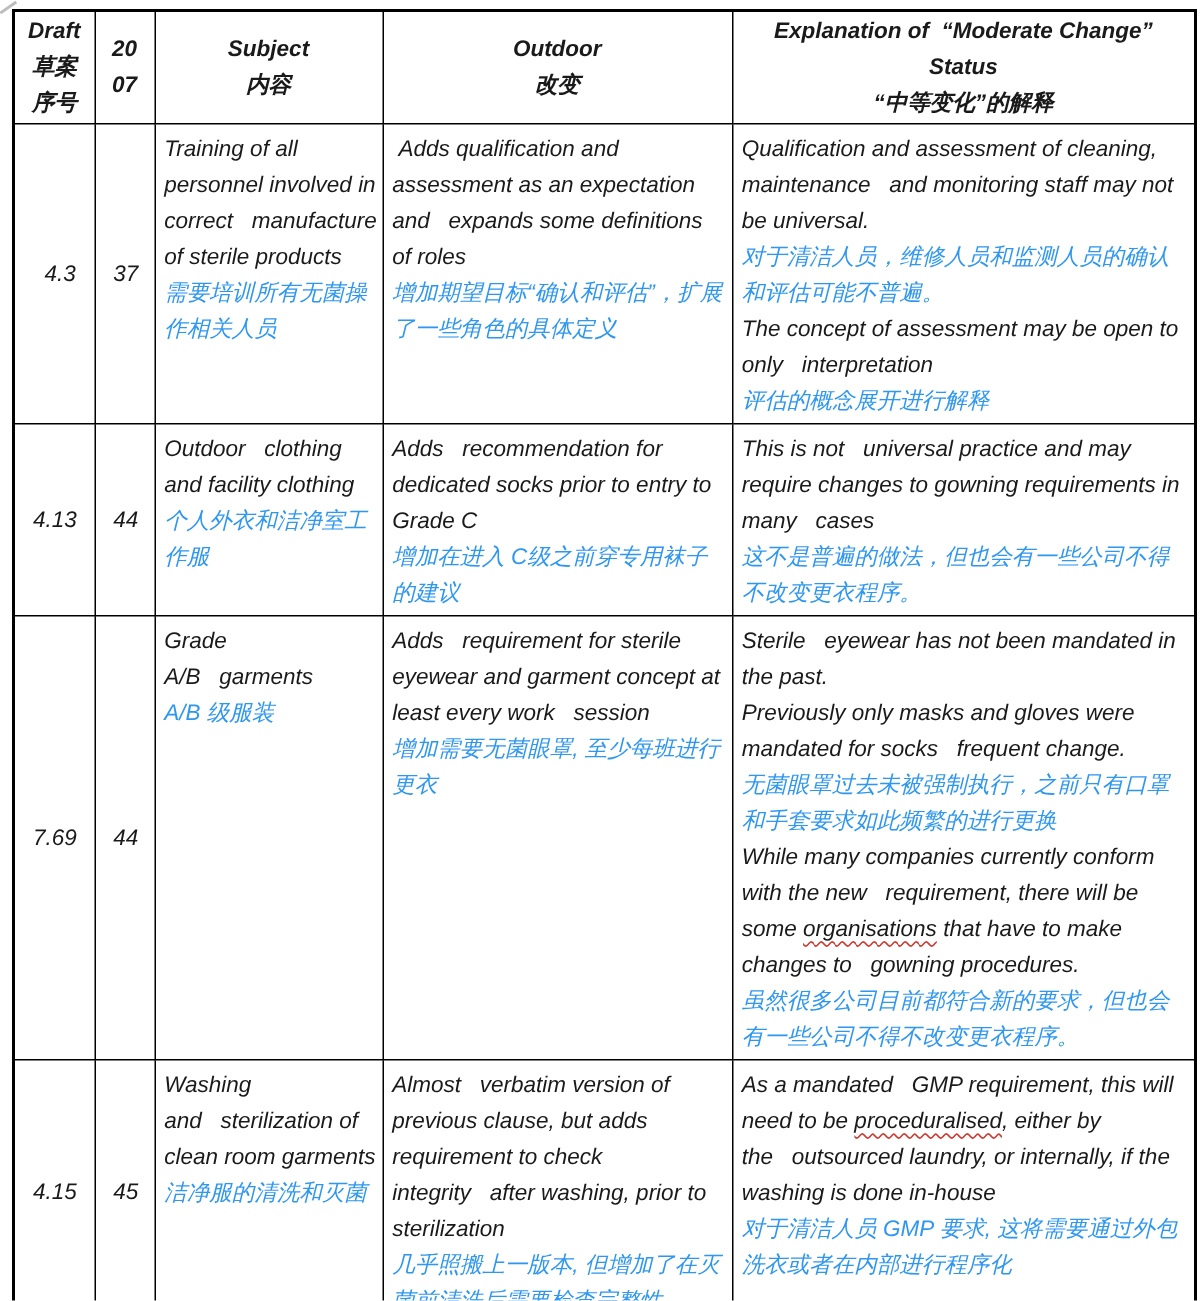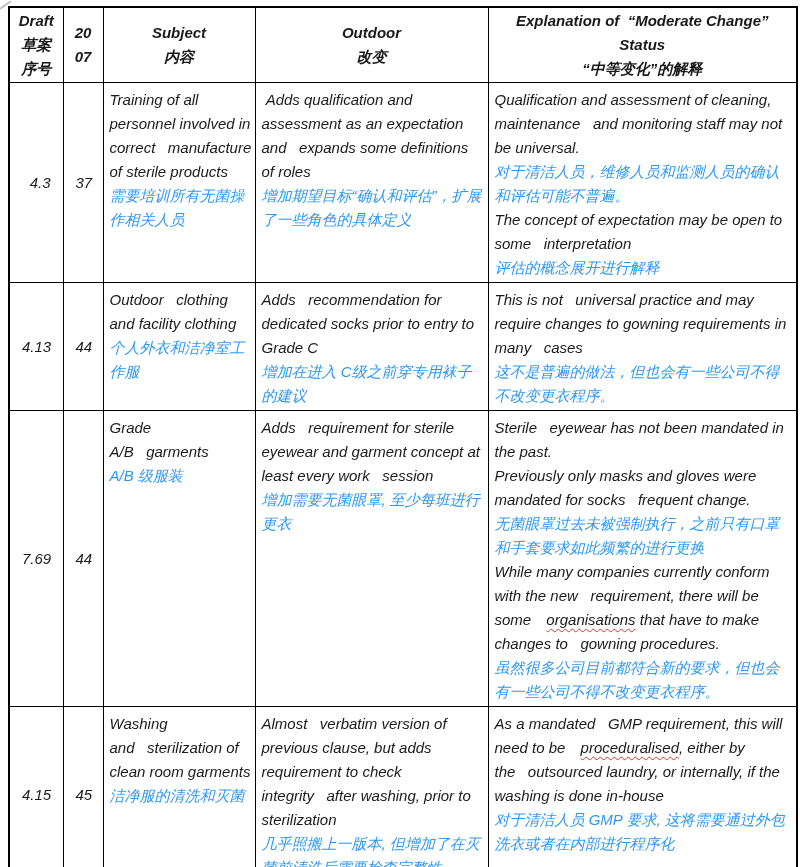--- a/index.html
+++ b/index.html
@@ -40,21 +40,20 @@
   .seg{white-space:pre-wrap;margin:0;}
   .c-black{color:var(--black);}
   .c-blue{color:var(--blue);}
   .wavy{
     text-decoration:underline;
     text-decoration-style:wavy;
     text-decoration-color:var(--red);
     text-decoration-thickness:1px;
     text-underline-offset:3px;
     text-decoration-skip-ink:none;
-    margin-left:11px;
   }
   tr.rh{height:74px;}
   tr.r0{height:198px;}
   tr.r1{height:126px;}
   tr.r2{height:286px;}
   tr.r3{height:170px;}
 </style>
 </head>
 <body>
 
@@ -93,21 +92,21 @@
             <div class="seg c-black">Training of all personnel involved in correct   manufacture of sterile products</div>
             <div class="seg c-blue">需要培训所有无菌操作相关人员</div>
           </td>
         <td class="txt">
             <div class="seg c-black"> Adds qualification and assessment as an expectation and   expands some definitions of roles</div>
             <div class="seg c-blue">增加期望目标“确认和评估”，扩展了一些角色的具体定义</div>
           </td>
         <td class="txt">
             <div class="seg c-black">Qualification and assessment of cleaning, maintenance   and monitoring staff may not be universal.</div>
             <div class="seg c-blue">对于清洁人员，维修人员和监测人员的确认和评估可能不普遍。</div>
-            <div class="seg c-black">The concept of expectation may be open to some   interpretation</div>
+            <div class="seg c-black">The concept of assessment may be open to only   interpretation</div>
             <div class="seg c-blue">评估的概念展开进行解释</div>
           </td>
       </tr>
       <tr class="r1">
         <td class="num">4.13</td>
         <td class="num">44</td>
         <td class="txt">
             <div class="seg c-black">Outdoor   clothing and facility clothing</div>
             <div class="seg c-blue">个人外衣和洁净室工作服</div>
           </td>

